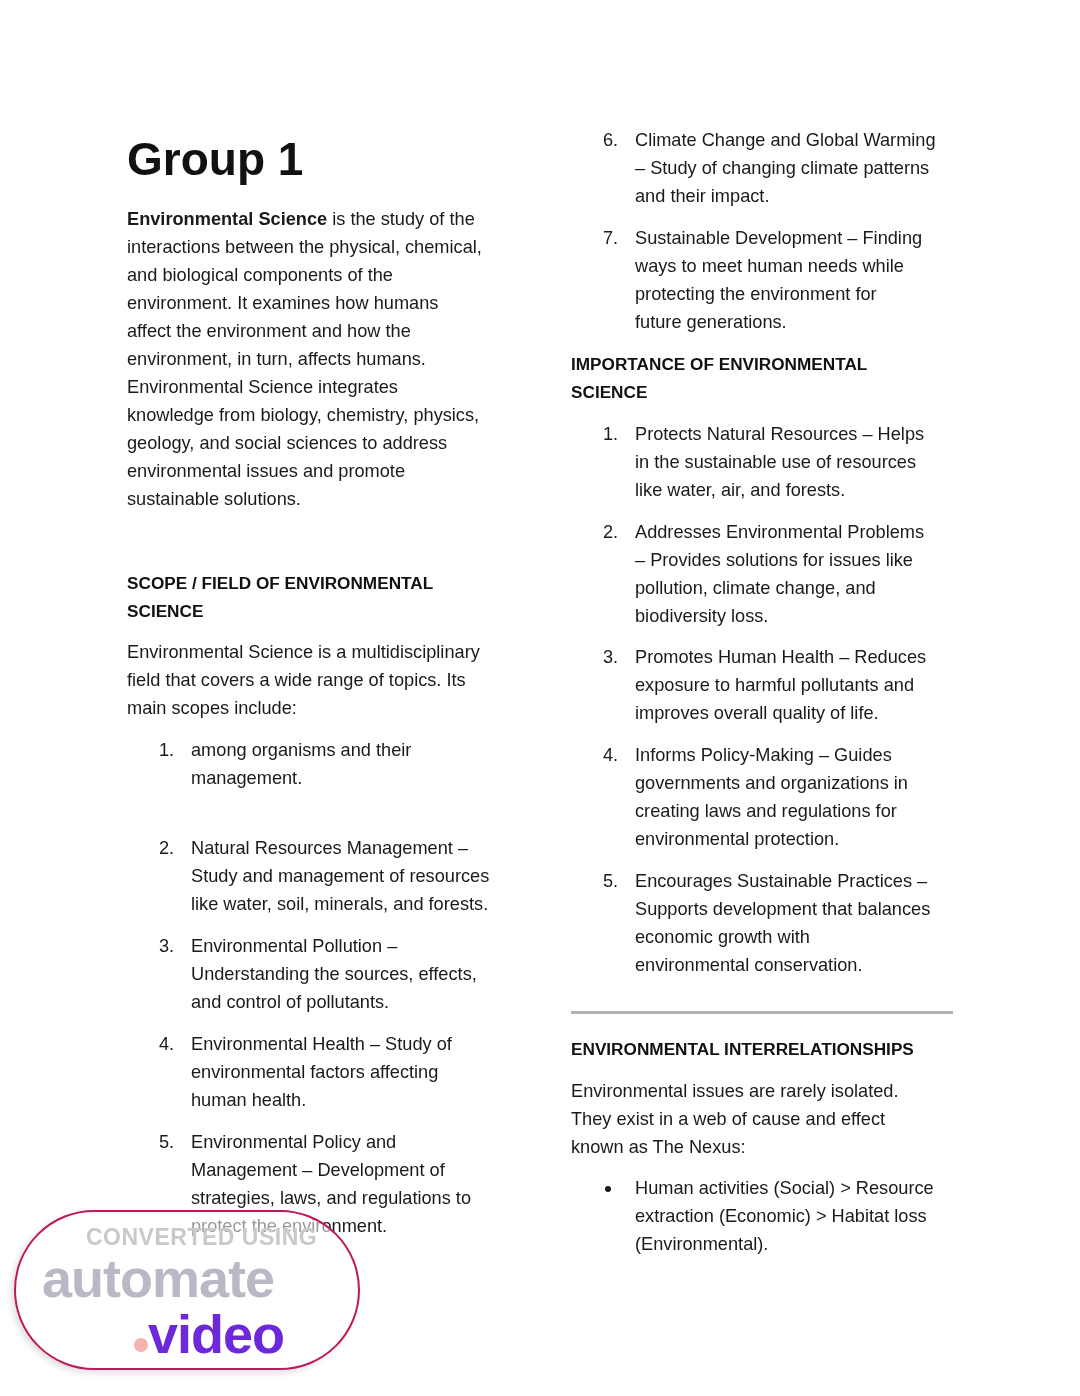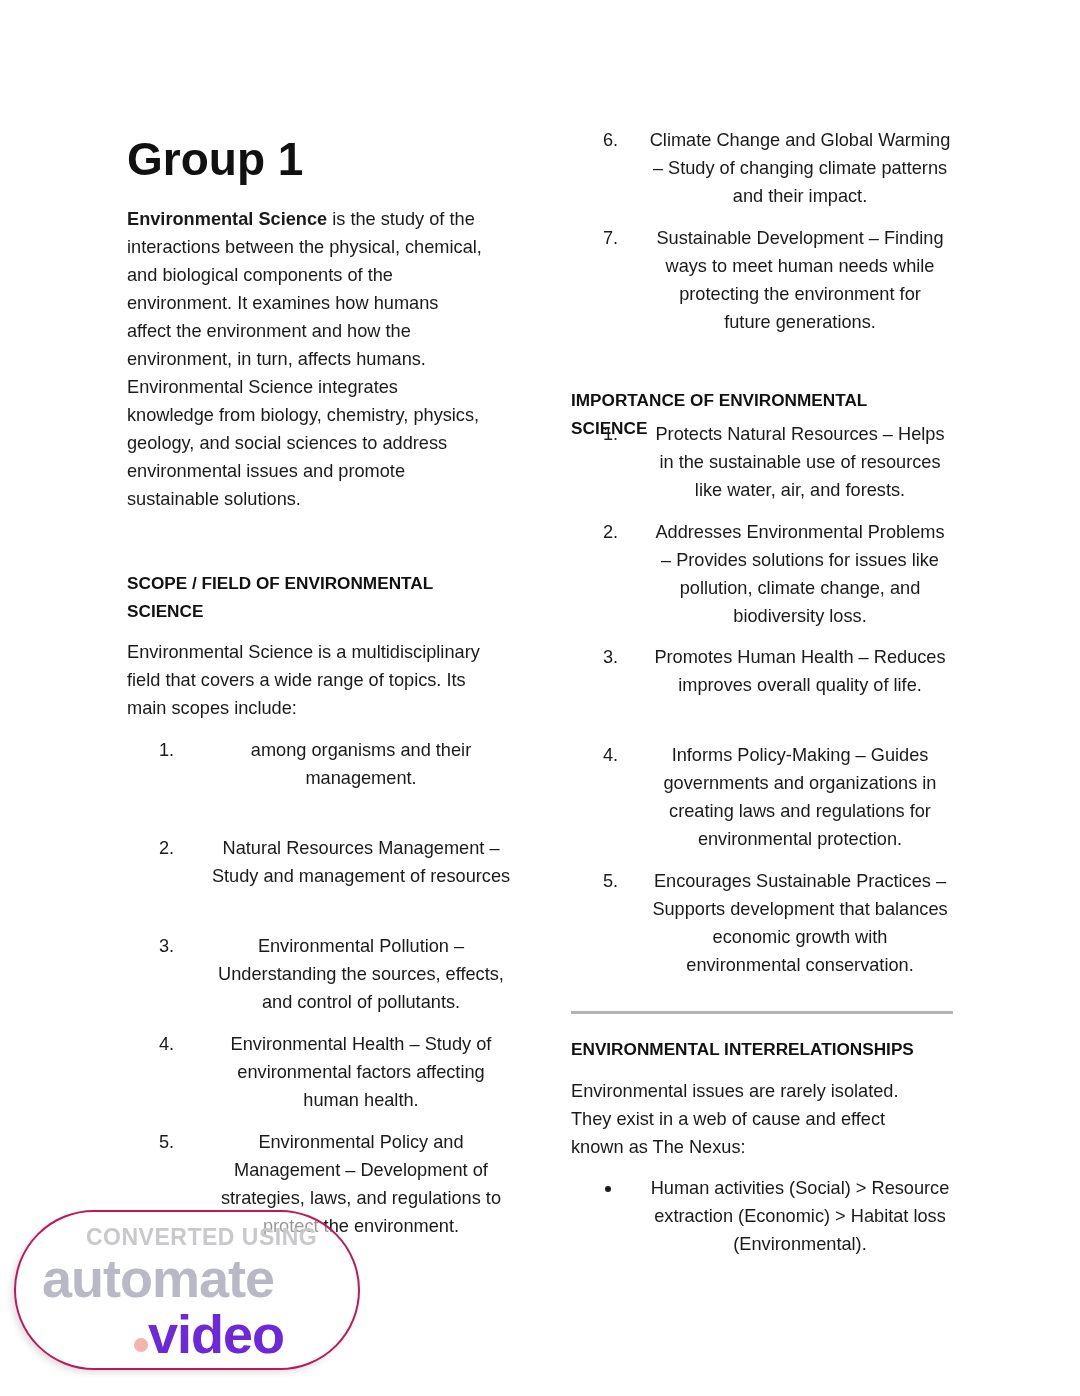--- a/index.html
+++ b/index.html
@@ -17,21 +17,21 @@
   }
   .p {
     font-size: 18.2px; line-height: 28px; margin: 0; color: #1a1a1a;
   }
   .h {
     font-size: 17.2px; line-height: 27.5px; font-weight: bold; margin: 0; color: #111;
   }
   ol, ul { margin: 0; padding: 0; list-style: none; }
   .li { position: relative; padding-left: 64px; }
   .li .num { position: absolute; left: 32px; top: 0; font-size: 18.2px; line-height: 28px; }
-  .li .txt { font-size: 18.2px; line-height: 28px; display: block; text-align: center; }
+  .li .txt { font-size: 18.2px; line-height: 28px; display: block; }
   .bullet-dot {
     position: absolute; left: 34px; top: 12px; width: 6px; height: 6px;
     background: #1a1a1a; border-radius: 50%;
   }
   .divider {
     position: absolute; left: 571px; top: 1011px; width: 382px; height: 3px;
     background: #b3b3b3;
   }
   .watermark {
     position: absolute; left: 14px; top: 1210px; width: 342px; height: 156px;
@@ -89,20 +89,21 @@
   <ol>
     <li class="li" style="position:absolute; top:736px; width:340px;">
       <span class="num">1.</span>
       <span class="txt">among organisms and their</span>
       <span class="txt">management.</span>
     </li>
     <li class="li" style="position:absolute; top:834px; width:340px;">
       <span class="num">2.</span>
       <span class="txt">Natural Resources Management –</span>
       <span class="txt">Study and management of resources</span>
+      <span class="txt">like water, soil, minerals, and forests.</span>
     </li>
     <li class="li" style="position:absolute; top:932px; width:340px;">
       <span class="num">3.</span>
       <span class="txt">Environmental Pollution –</span>
       <span class="txt">Understanding the sources, effects,</span>
       <span class="txt">and control of pollutants.</span>
     </li>
     <li class="li" style="position:absolute; top:1030px; width:340px;">
       <span class="num">4.</span>
       <span class="txt">Environmental Health – Study of</span>
@@ -129,21 +130,21 @@
     </li>
     <li class="li" style="position:absolute; top:224px; width:330px;">
       <span class="num">7.</span>
       <span class="txt">Sustainable Development – Finding</span>
       <span class="txt">ways to meet human needs while</span>
       <span class="txt">protecting the environment for</span>
       <span class="txt">future generations.</span>
     </li>
   </ol>
 
-  <div style="position:absolute; top:351px; width:390px;margin-top:36px;">
+  <div style="position:absolute; top:351px; width:390px;">
     <p class="h">IMPORTANCE OF ENVIRONMENTAL</p>
     <p class="h">SCIENCE</p>
   </div>
 
   <ol>
     <li class="li" style="position:absolute; top:420px; width:330px;">
       <span class="num">1.</span>
       <span class="txt">Protects Natural Resources – Helps</span>
       <span class="txt">in the sustainable use of resources</span>
       <span class="txt">like water, air, and forests.</span>
@@ -151,20 +152,21 @@
     <li class="li" style="position:absolute; top:518px; width:330px;">
       <span class="num">2.</span>
       <span class="txt">Addresses Environmental Problems</span>
       <span class="txt">– Provides solutions for issues like</span>
       <span class="txt">pollution, climate change, and</span>
       <span class="txt">biodiversity loss.</span>
     </li>
     <li class="li" style="position:absolute; top:643px; width:330px;">
       <span class="num">3.</span>
       <span class="txt">Promotes Human Health – Reduces</span>
+      <span class="txt">exposure to harmful pollutants and</span>
       <span class="txt">improves overall quality of life.</span>
     </li>
     <li class="li" style="position:absolute; top:741px; width:330px;">
       <span class="num">4.</span>
       <span class="txt">Informs Policy-Making – Guides</span>
       <span class="txt">governments and organizations in</span>
       <span class="txt">creating laws and regulations for</span>
       <span class="txt">environmental protection.</span>
     </li>
     <li class="li" style="position:absolute; top:867px; width:330px;">

